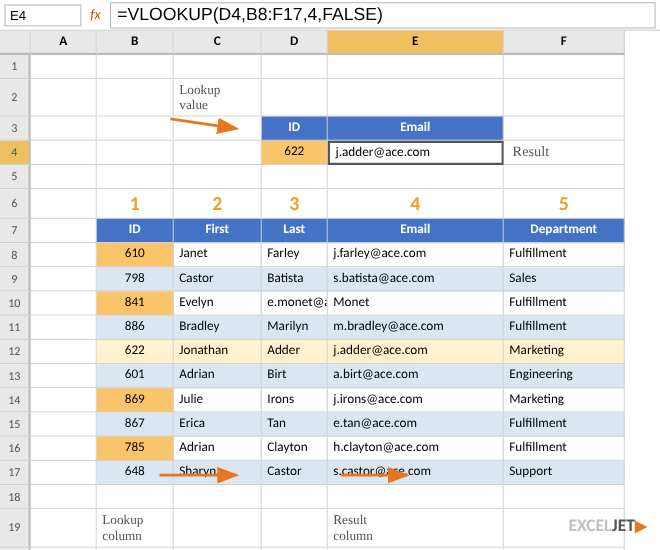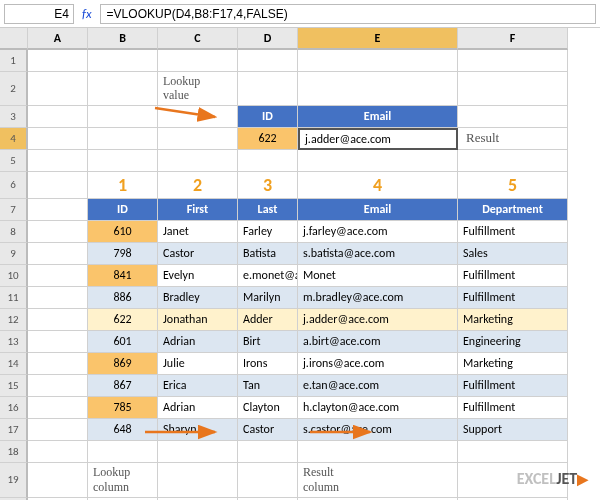--- a/index.html
+++ b/index.html
@@ -21,33 +21,33 @@
       border-bottom: 1px solid #ccc;
       padding: 0 4px;
       gap: 4px;
       background: #fff;
     }
     .name-box {
       width: 70px;
       border: 1px solid #bbb;
       padding: 2px 4px;
       font-size: 12px;
-      text-align: right;
+      text-align: left;
     }
     .formula-fx {
       font-size: 13px;
-      color: #1d4ed8;
+      color: #a16207;
       font-style: italic;
       padding: 0 4px;
     }
     .formula-content {
       flex: 1;
       border: 1px solid #bbb;
       padding: 2px 6px;
-      font-size: 12px;
+      font-size: 16px;
       background: #fff;
     }
 
     
     .spreadsheet {
       display: grid;
       grid-template-columns: 28px 60px 70px 80px 60px 160px 110px;
       width: 100%;
     }
 

